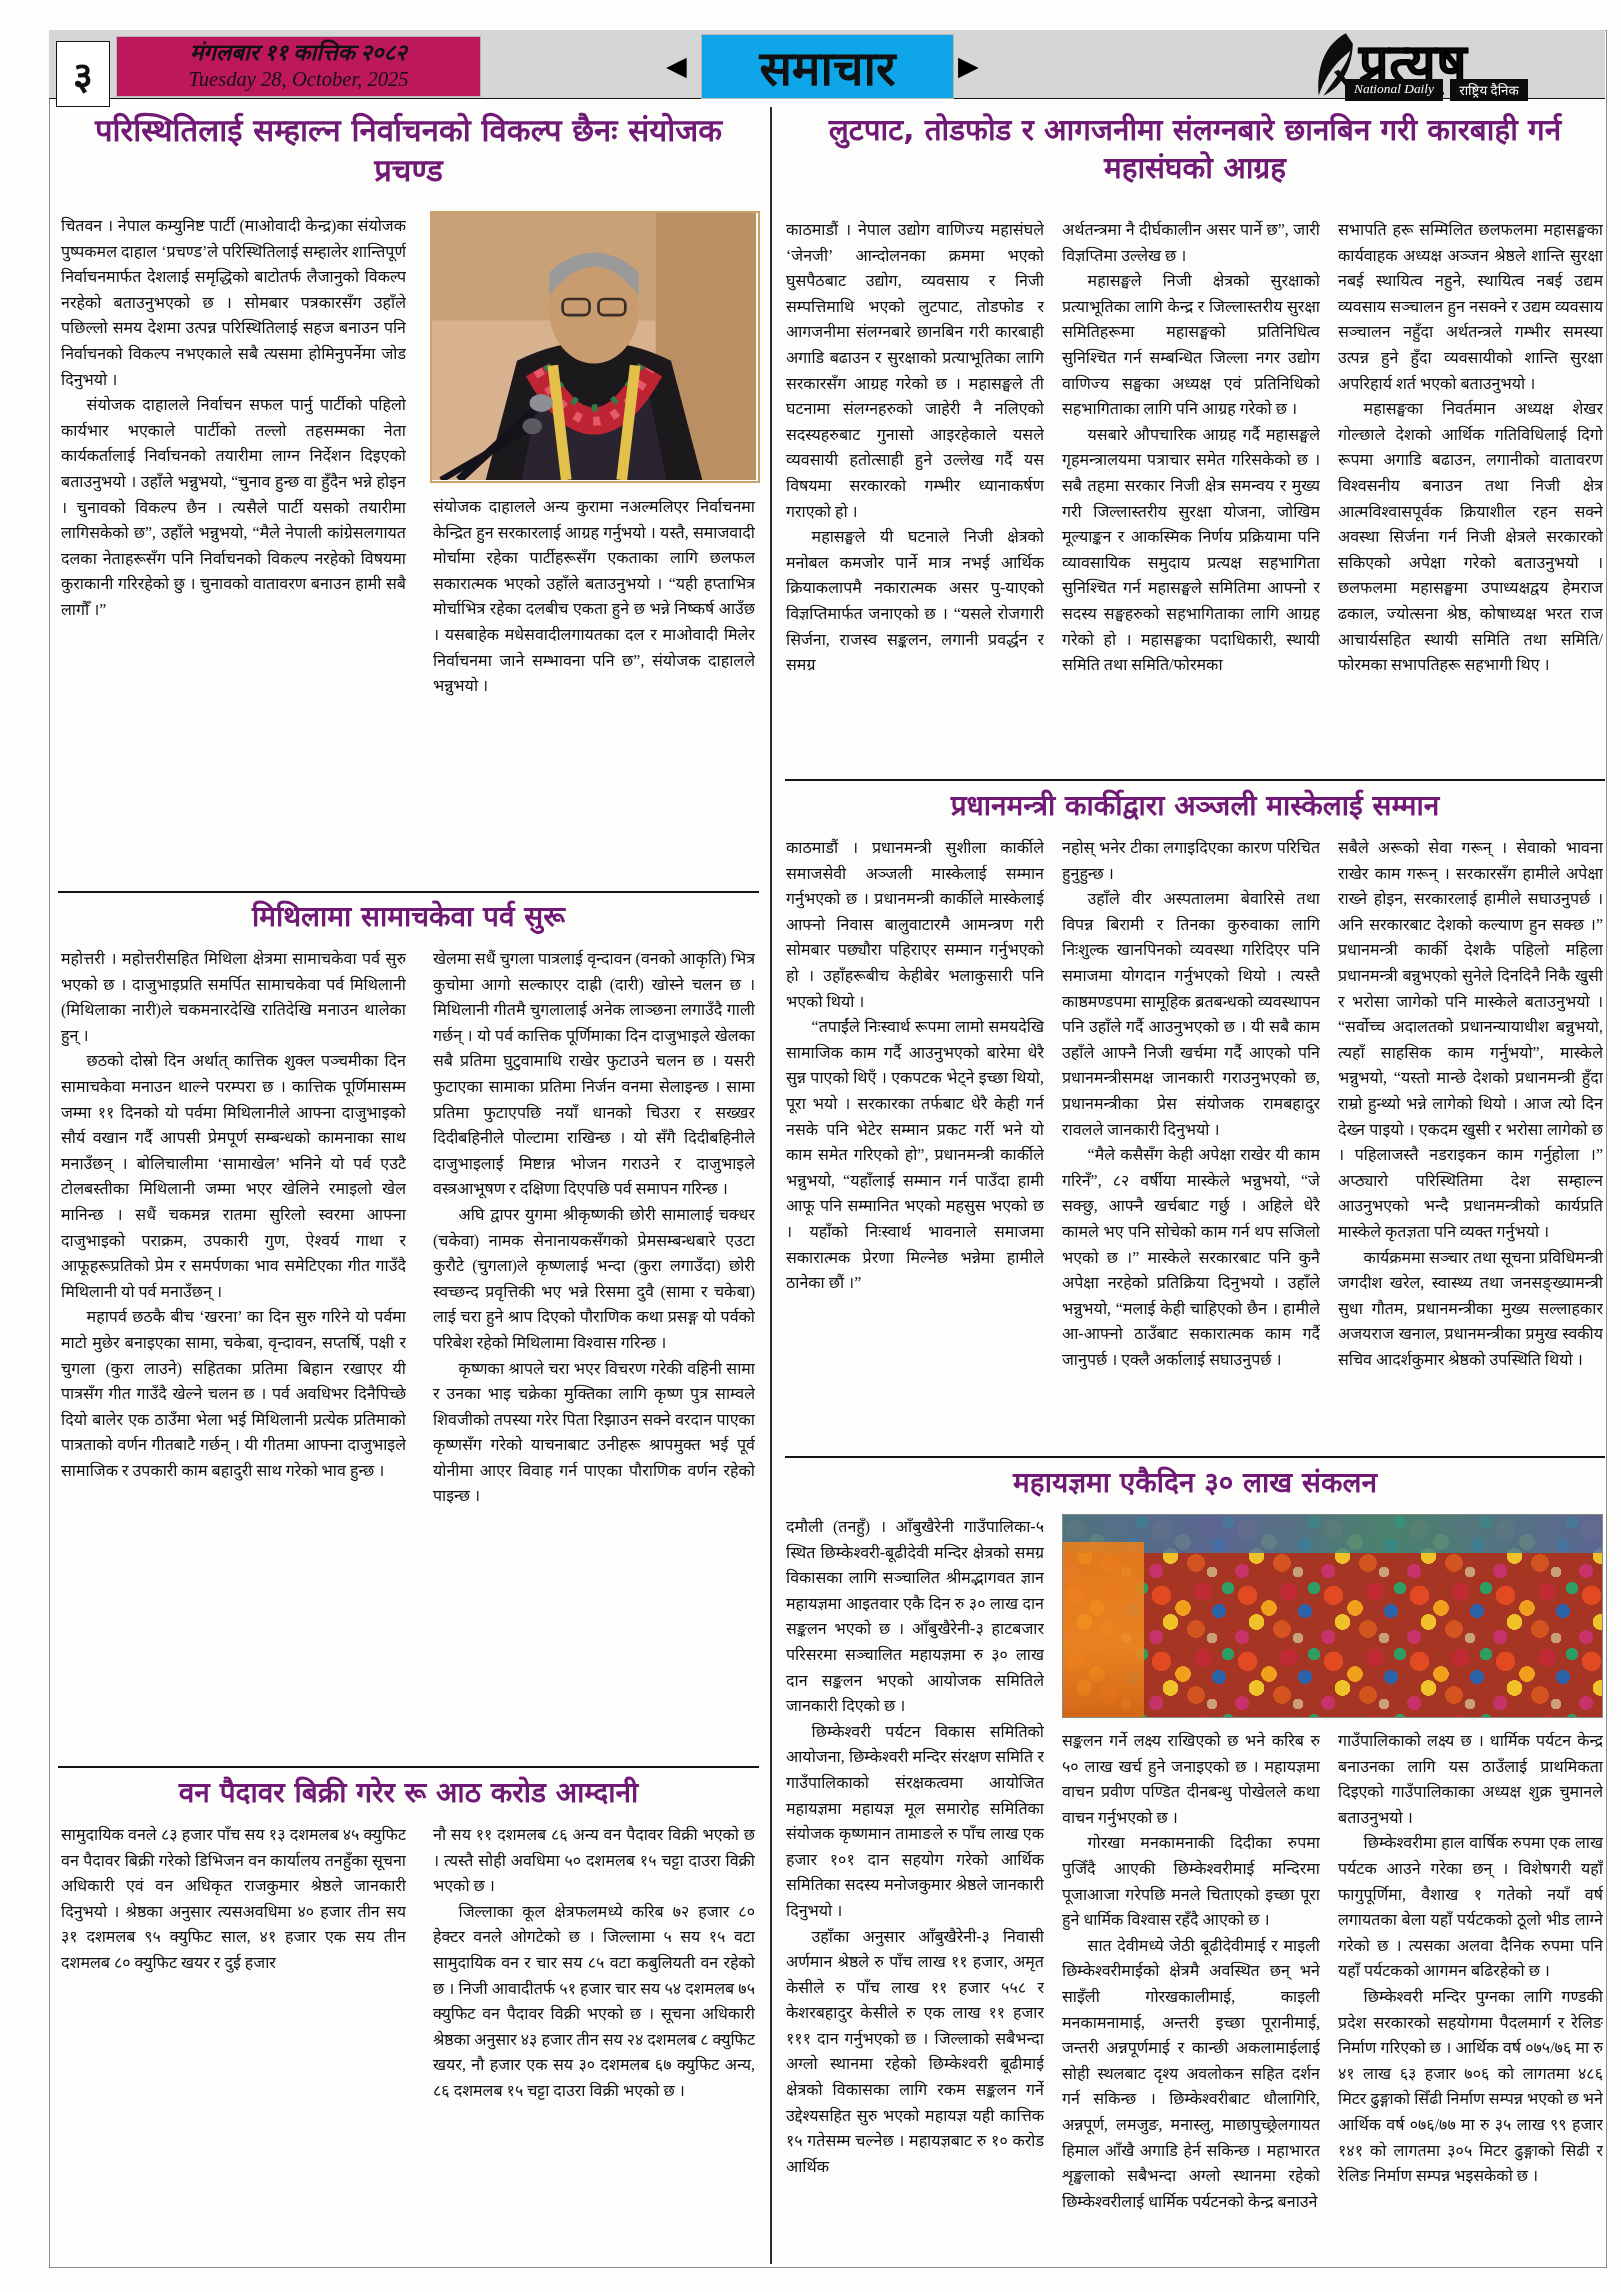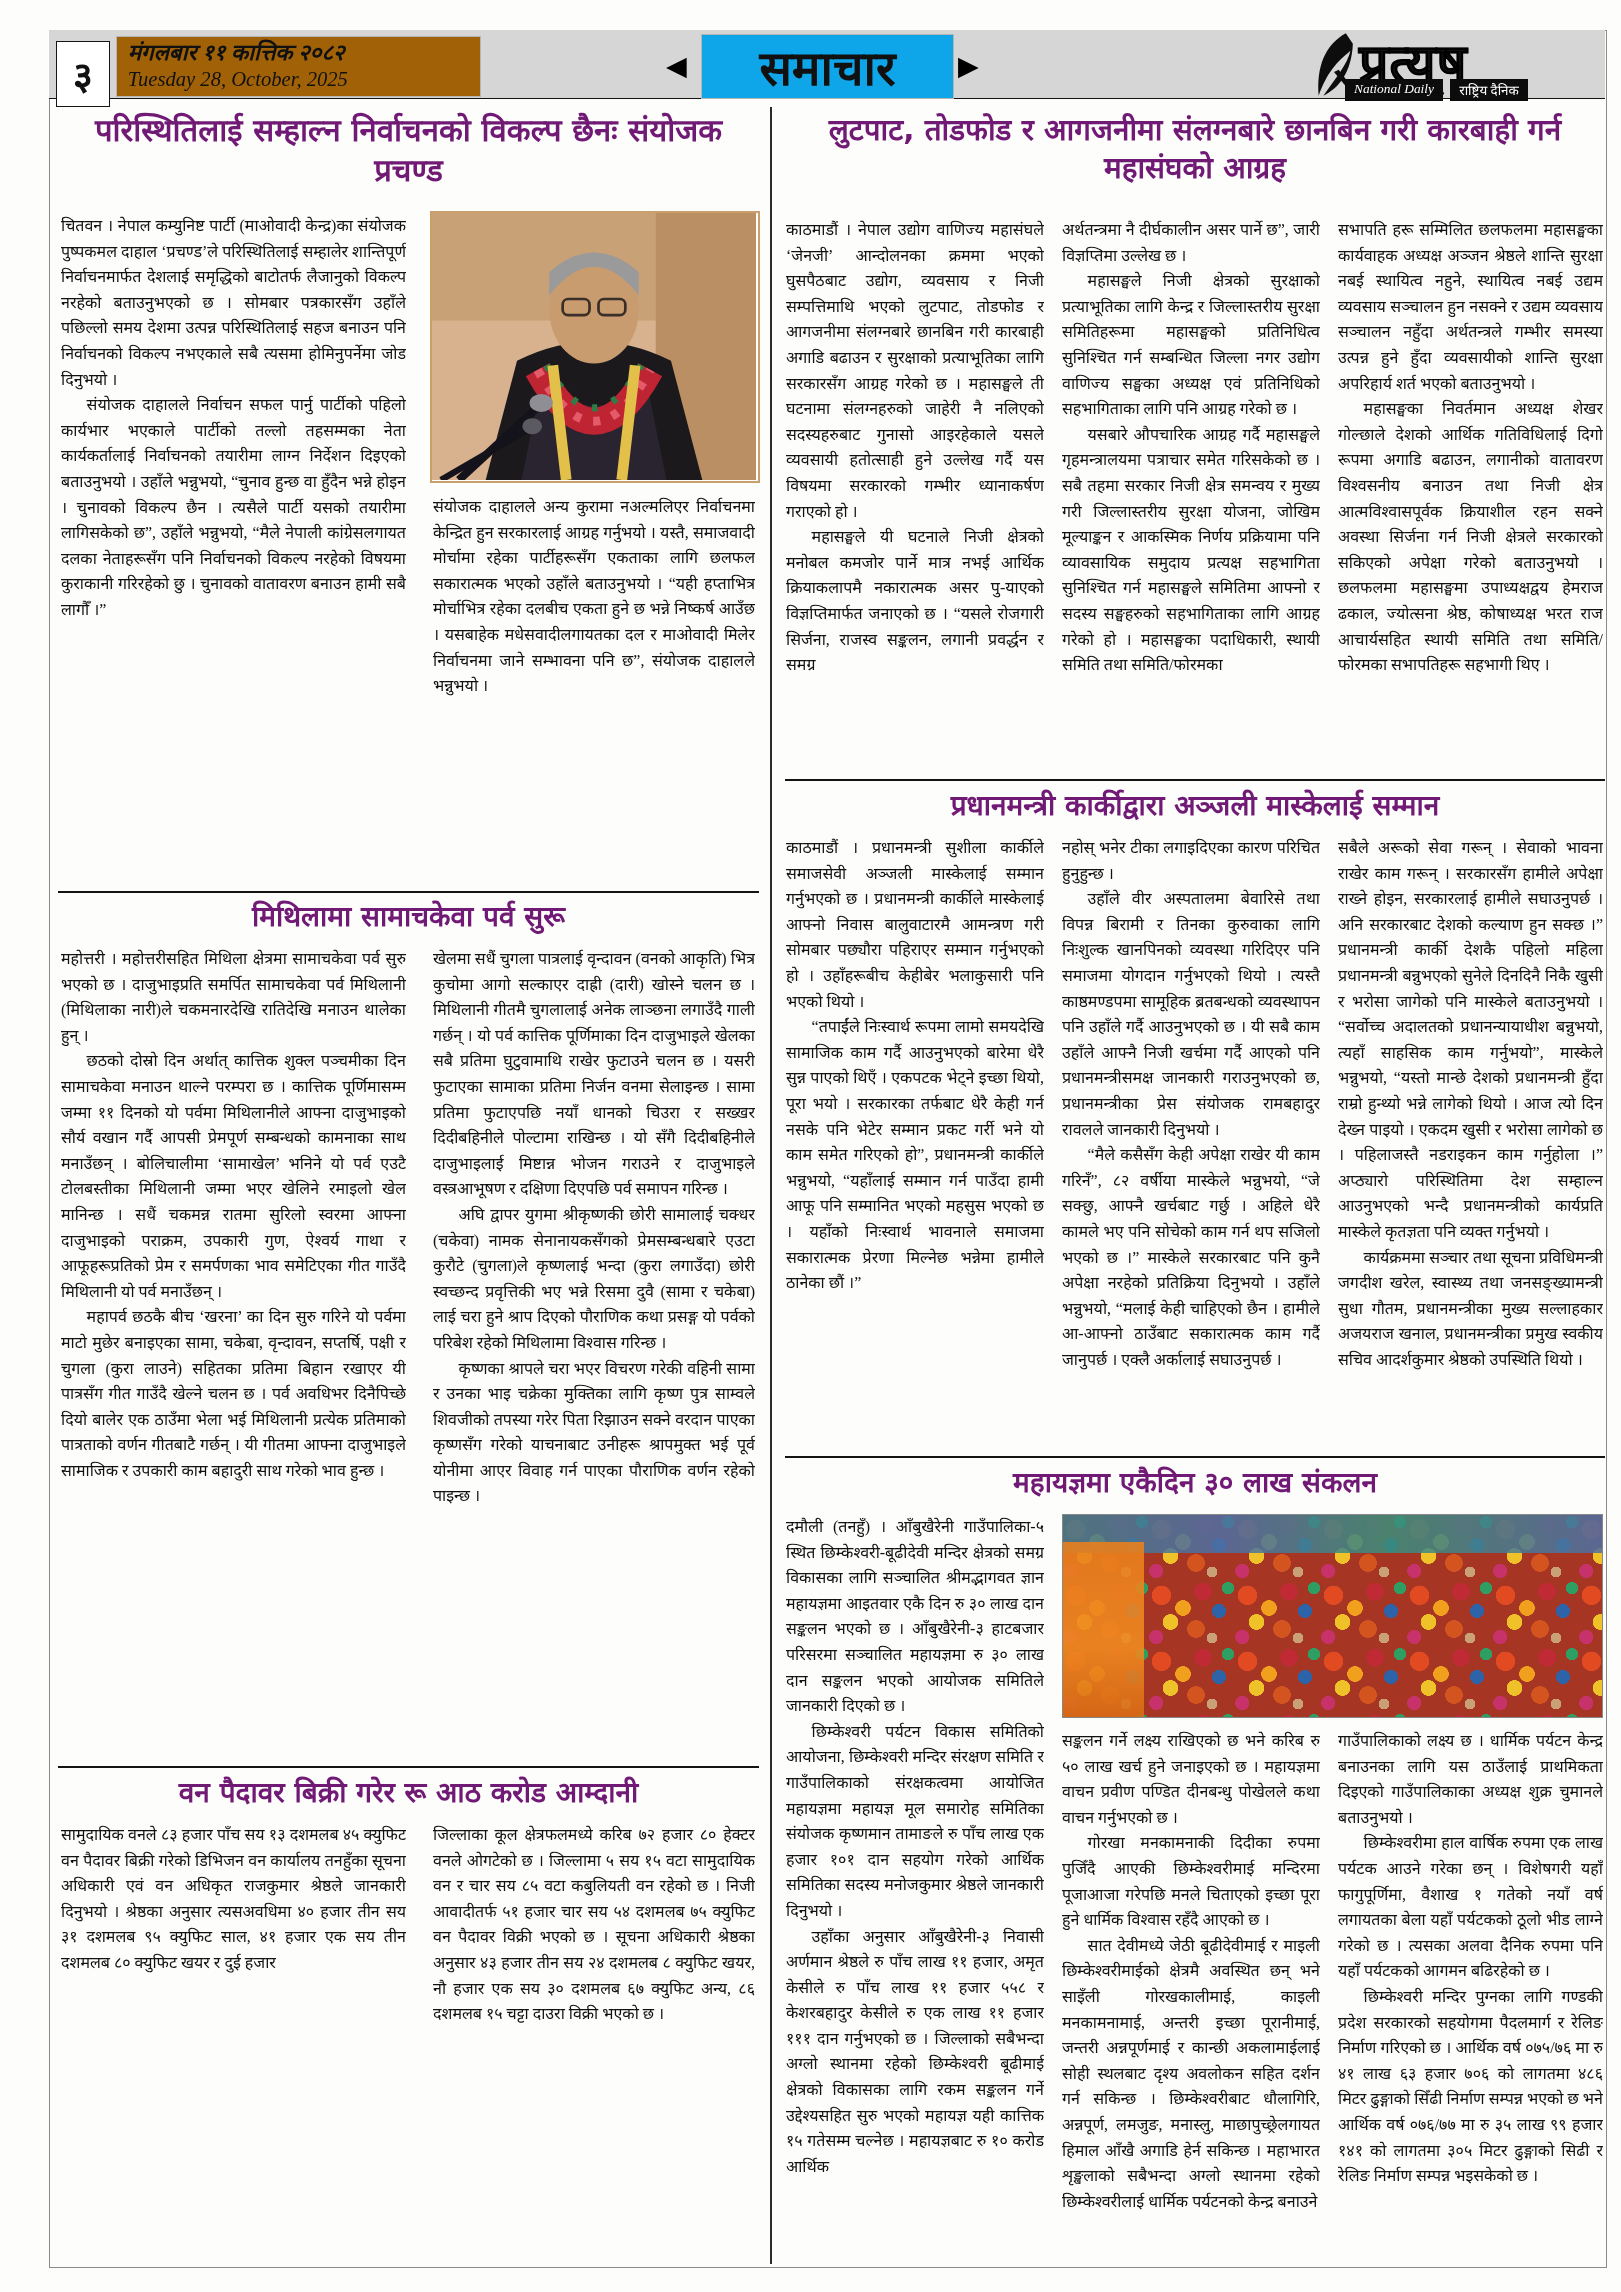--- a/index.html
+++ b/index.html
@@ -6,22 +6,22 @@
   body{
     width:1622px;height:2293px;position:relative;background:#fdfdfc;color:#111;
     font-family:"Liberation Serif","DejaVu Sans",sans-serif;
   }
   .abs{position:absolute;}
   
   .frame{left:49px;top:30px;width:1556px;height:2236px;border:0.9px solid #8a8a8a;}
   .header-strip{left:49px;top:30px;width:1556px;height:68px;background:#d6d6d6;border-bottom:1.8px solid #141414;}
   .pagenum-box{left:56px;top:41px;width:52px;height:64px;background:#fff;border:1.8px solid #141414;
     display:flex;align-items:center;justify-content:center;font-size:38px;font-weight:bold;z-index:3;}
-  .date-box{left:116px;top:36px;width:365px;height:61px;background:#a16207;border:0.9px solid #b5b5b5;
-    padding:2.7px 10.7px;box-sizing:border-box;z-index:2;}
+  .date-box{left:116px;top:36px;width:365px;height:61px;background:#be185d;border:0.9px solid #b5b5b5;
+    padding:2.7px 10.7px;box-sizing:border-box;z-index:2;text-align:center;}
   .date-np{font-size:22.4px;font-weight:bold;font-style:italic;line-height:1.2;}
   .date-en{font-size:20.6px;font-style:italic;line-height:1.2;}
   .section-box{left:701px;top:34px;width:251px;height:63px;background:#0ea5e9;border:0.9px solid #b5b5b5;
     display:flex;align-items:center;justify-content:center;font-size:48px;font-weight:bold;z-index:2;}
   .tri{top:50px;font-size:27px;z-index:2;color:#000;}
   .tri-l{left:666px;} .tri-r{left:958px;}
   .logo-box{left:1309px;top:32px;width:294px;height:70px;z-index:3;}
   .logo-title{position:absolute;left:50px;top:-7.2px;font-size:52px;font-weight:bold;letter-spacing:0.9px;
     font-family:"DejaVu Sans",sans-serif;-webkit-text-stroke:0.9px #000;}
   .logo-banners{position:absolute;left:36px;top:47px;display:flex;gap:7.2px;}
@@ -171,20 +171,21 @@
     <p>खेलमा सधैं चुगला पात्रलाई वृन्दावन (वनको आकृति) भित्र कुचोमा आगो सल्काएर दाह्री (दारी) खोस्ने चलन छ । मिथिलानी गीतमै चुगलालाई अनेक लाञ्छना लगाउँदै गाली गर्छन् । यो पर्व कात्तिक पूर्णिमाका दिन दाजुभाइले खेलका सबै प्रतिमा घुटुवामाथि राखेर फुटाउने चलन छ । यसरी फुटाएका सामाका प्रतिमा निर्जन वनमा सेलाइन्छ । सामा प्रतिमा फुटाएपछि नयाँ धानको चिउरा र सख्खर दिदीबहिनीले पोल्टामा राखिन्छ । यो सँगै दिदीबहिनीले दाजुभाइलाई मिष्टान्न भोजन गराउने र दाजुभाइले वस्त्रआभूषण र दक्षिणा दिएपछि पर्व समापन गरिन्छ ।</p>
     <p>अघि द्वापर युगमा श्रीकृष्णकी छोरी सामालाई चक्धर (चकेवा) नामक सेनानायकसँगको प्रेमसम्बन्धबारे एउटा कुरौटे (चुगला)ले कृष्णलाई भन्दा (कुरा लगाउँदा) छोरी स्वच्छन्द प्रवृत्तिकी भए भन्ने रिसमा दुवै (सामा र चकेबा) लाई चरा हुने श्राप दिएको पौराणिक कथा प्रसङ्ग यो पर्वको परिबेश रहेको मिथिलामा विश्वास गरिन्छ ।</p>
     <p>कृष्णका श्रापले चरा भएर विचरण गरेकी वहिनी सामा र उनका भाइ चक्रेका मुक्तिका लागि कृष्ण पुत्र साम्वले शिवजीको तपस्या गरेर पिता रिझाउन सक्ने वरदान पाएका कृष्णसँग गरेको याचनाबाट उनीहरू श्रापमुक्त भई पूर्व योनीमा आएर विवाह गर्न पाएका पौराणिक वर्णन रहेको पाइन्छ ।</p>
   </div>
 
 <div class="abs headline hl-m" style="left:58px;top:1775px;width:701px;">वन पैदावर बिक्री गरेर रू आठ करोड आम्दानी</div>
 <div class="abs col" style="left:61px;top:1822px;width:345px;height:437px;">
     <p>सामुदायिक वनले ८३ हजार पाँच सय १३ दशमलब ४५ क्युफिट वन पैदावर बिक्री गरेको डिभिजन वन कार्यालय तनहुँका सूचना अधिकारी एवं वन अधिकृत राजकुमार श्रेष्ठले जानकारी दिनुभयो । श्रेष्ठका अनुसार त्यसअवधिमा ४० हजार तीन सय ३१ दशमलब ९५ क्युफिट साल, ४१ हजार एक सय तीन दशमलब ८० क्युफिट खयर र दुई हजार</p>
   </div>
 <div class="abs col" style="left:433px;top:1822px;width:322px;height:437px;">
+    <p>नौ सय ११ दशमलब ८६ अन्य वन पैदावर विक्री भएको छ । त्यस्तै सोही अवधिमा ५० दशमलब १५ चट्टा दाउरा विक्री भएको छ ।</p>
     <p>जिल्लाका कूल क्षेत्रफलमध्ये करिब ७२ हजार ८० हेक्टर वनले ओगटेको छ । जिल्लामा ५ सय १५ वटा सामुदायिक वन र चार सय ८५ वटा कबुलियती वन रहेको छ । निजी आवादीतर्फ ५१ हजार चार सय ५४ दशमलब ७५ क्युफिट वन पैदावर विक्री भएको छ । सूचना अधिकारी श्रेष्ठका अनुसार ४३ हजार तीन सय २४ दशमलब ८ क्युफिट खयर, नौ हजार एक सय ३० दशमलब ६७ क्युफिट अन्य, ८६ दशमलब १५ चट्टा दाउरा विक्री भएको छ ।</p>
   </div>
 
 <div class="abs headline hl-m" style="left:785px;top:1465px;width:820px;">महायज्ञमा एकैदिन ३० लाख संकलन</div>
 <div class="abs col" style="left:786px;top:1514px;width:258px;height:747px;">
     <p>दमौली (तनहुँ) । आँबुखैरेनी गाउँपालिका-५ स्थित छिम्केश्वरी-बूढीदेवी मन्दिर क्षेत्रको समग्र विकासका लागि सञ्चालित श्रीमद्भागवत ज्ञान महायज्ञमा आइतवार एकै दिन रु ३० लाख दान सङ्कलन भएको छ । आँबुखैरेनी-३ हाटबजार परिसरमा सञ्चालित महायज्ञमा रु ३० लाख दान सङ्कलन भएको आयोजक समितिले जानकारी दिएको छ ।</p>
     <p>छिम्केश्वरी पर्यटन विकास समितिको आयोजना, छिम्केश्वरी मन्दिर संरक्षण समिति र गाउँपालिकाको संरक्षकत्वमा आयोजित महायज्ञमा महायज्ञ मूल समारोह समितिका संयोजक कृष्णमान तामाङले रु पाँच लाख एक हजार १०१ दान सहयोग गरेको आर्थिक समितिका सदस्य मनोजकुमार श्रेष्ठले जानकारी दिनुभयो ।</p>
     <p>उहाँका अनुसार आँबुखैरेनी-३ निवासी अर्णमान श्रेष्ठले रु पाँच लाख ११ हजार, अमृत केसीले रु पाँच लाख ११ हजार ५५८ र केशरबहादुर केसीले रु एक लाख ११ हजार १११ दान गर्नुभएको छ । जिल्लाको सबैभन्दा अग्लो स्थानमा रहेको छिम्केश्वरी बूढीमाई क्षेत्रको विकासका लागि रकम सङ्कलन गर्ने उद्देश्यसहित सुरु भएको महायज्ञ यही कात्तिक १५ गतेसम्म चल्नेछ । महायज्ञबाट रु १० करोड आर्थिक</p>
   </div>
 <div class="abs crowd" style="left:1062px;top:1514px;width:541px;height:204px;"></div>

